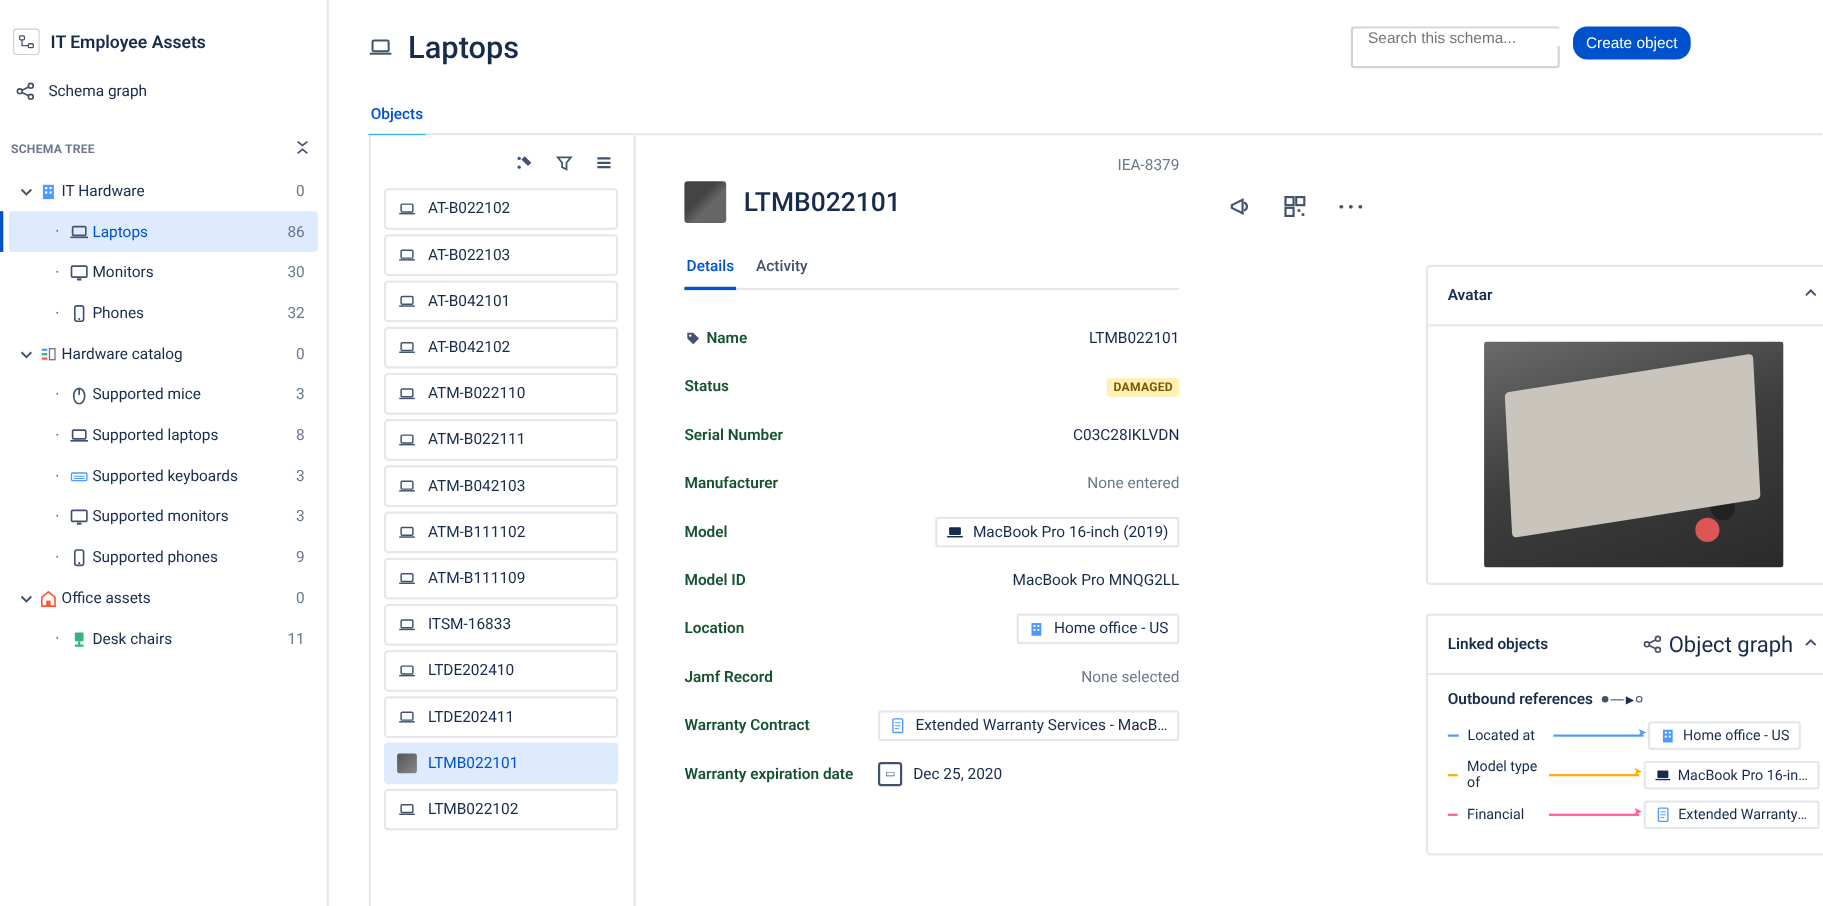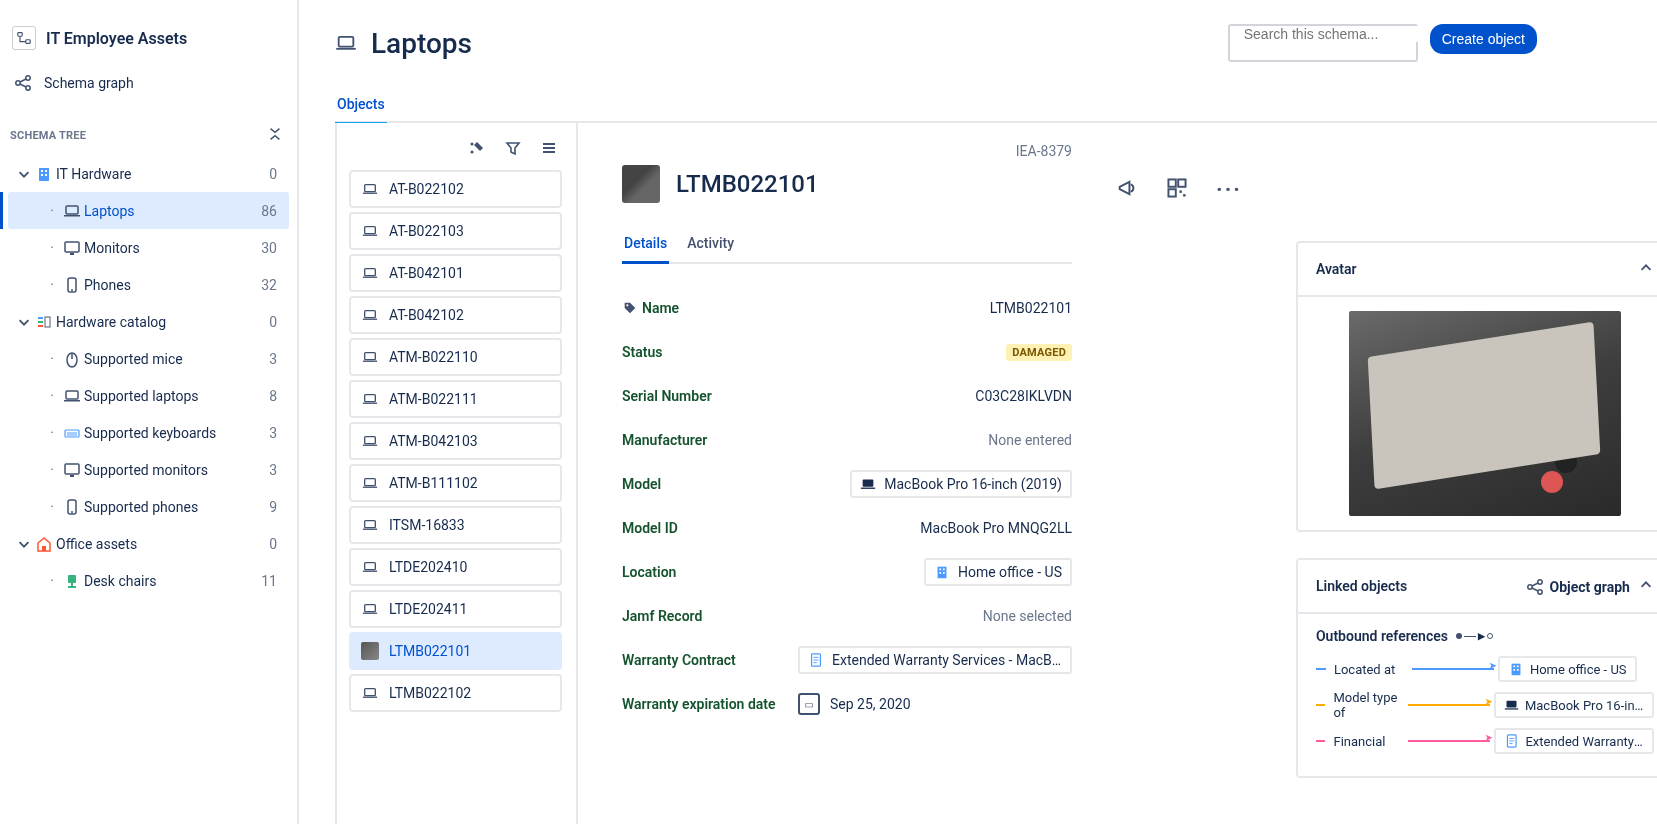--- a/index.html
+++ b/index.html
@@ -184,21 +184,21 @@
   }
   .avatar-img::after{
     content:''; position:absolute; inset:28px 24px 44px 22px;
     background:#c9c5bd; transform:skewY(-6deg) rotate(-3deg); border-radius:4px;
   }
   .sticker{ position:absolute; border-radius:50%;}
   .s1{ width:30px;height:30px;background:#d13d4d;top:60px;left:130px;}
   .s2{ width:22px;height:22px;background:#222;top:140px;right:44px;}
   .s3{ width:22px;height:22px;background:#d55;top:160px;right:58px;}
 
-  .linked-header-right { display:flex; align-items:flex-end; gap:8px; font-weight:700; font-size:14px;}
+  .linked-header-right { display:flex; align-items:flex-end; gap:8px; font-weight:400; font-size:20px;}
   .outbound-row { display:flex; align-items:center; gap:8px; font-weight:600; margin-bottom:12px;}
   .ref-dots { display:inline-flex; align-items:center; gap:2px;}
   .ref-line { display:flex; align-items:center; margin-bottom:8px; font-size:13px;}
   .ref-name { width:74px; }
   .ref-arrow { flex:0 0 82px; height:2px; position:relative; margin:0 4px; }
   .ref-arrow::after{ content:'➤'; position:absolute; right:-3px; top:-8px; font-size:10px;}
   .ref-arrow.blue{ background:#4C9AFF;} .ref-arrow.blue::after{color:#4C9AFF;}
   .ref-arrow.orange{ background:#FFAB00;} .ref-arrow.orange::after{color:#FFAB00;}
   .ref-arrow.pink{ background:#FF5CA0;} .ref-arrow.pink::after{color:#FF5CA0;}
   .ref-chip {
@@ -590,20 +590,28 @@
               </svg>
             </span>
             <span class="obj-label">ATM-B111102</span>
           </div>
           <div class="obj-item">
             <span class="obj-ico">
               <svg class="i" viewBox="0 0 18 18">
                 <use href="#ic-laptop"></use>
               </svg>
             </span>
+            <span class="obj-label">ATM-B111109</span>
+          </div>
+          <div class="obj-item">
+            <span class="obj-ico">
+              <svg class="i" viewBox="0 0 18 18">
+                <use href="#ic-laptop"></use>
+              </svg>
+            </span>
             <span class="obj-label">ITSM-16833</span>
           </div>
           <div class="obj-item">
             <span class="obj-ico">
               <svg class="i" viewBox="0 0 18 18">
                 <use href="#ic-laptop"></use>
               </svg>
             </span>
             <span class="obj-label">LTDE202410</span>
           </div>
@@ -702,21 +710,21 @@
                     <svg class="i" viewBox="0 0 18 18">
                       <use href="#ic-doc"></use>
                     </svg>
                     <span class="ellipsis" style="max-width:230px;">Extended Warranty Services - MacBoo...</span>
                   </span></div>
             </div>
             <div class="field-row">
               <div class="field-label">Warranty expiration date</div>
               <div class="field-value" style="display:flex;align-items:center;">
                 <span class="cal-icon">▭</span>
-                <span>Sep 25, 2020</span>
+                <span>Dec 25, 2020</span>
               </div>
             </div>
           </div>
         </div>
 
         <div style="flex:1; display:flex; justify-content:flex-end; align-items:flex-start; gap:28px; padding-top:34px; padding-right:10px;">
           <span><svg class="i22" viewBox="0 0 18 18">
                 <use href="#ic-megaphone"></use>
               </svg></span>
           <span><svg class="i22" viewBox="0 0 18 18">

